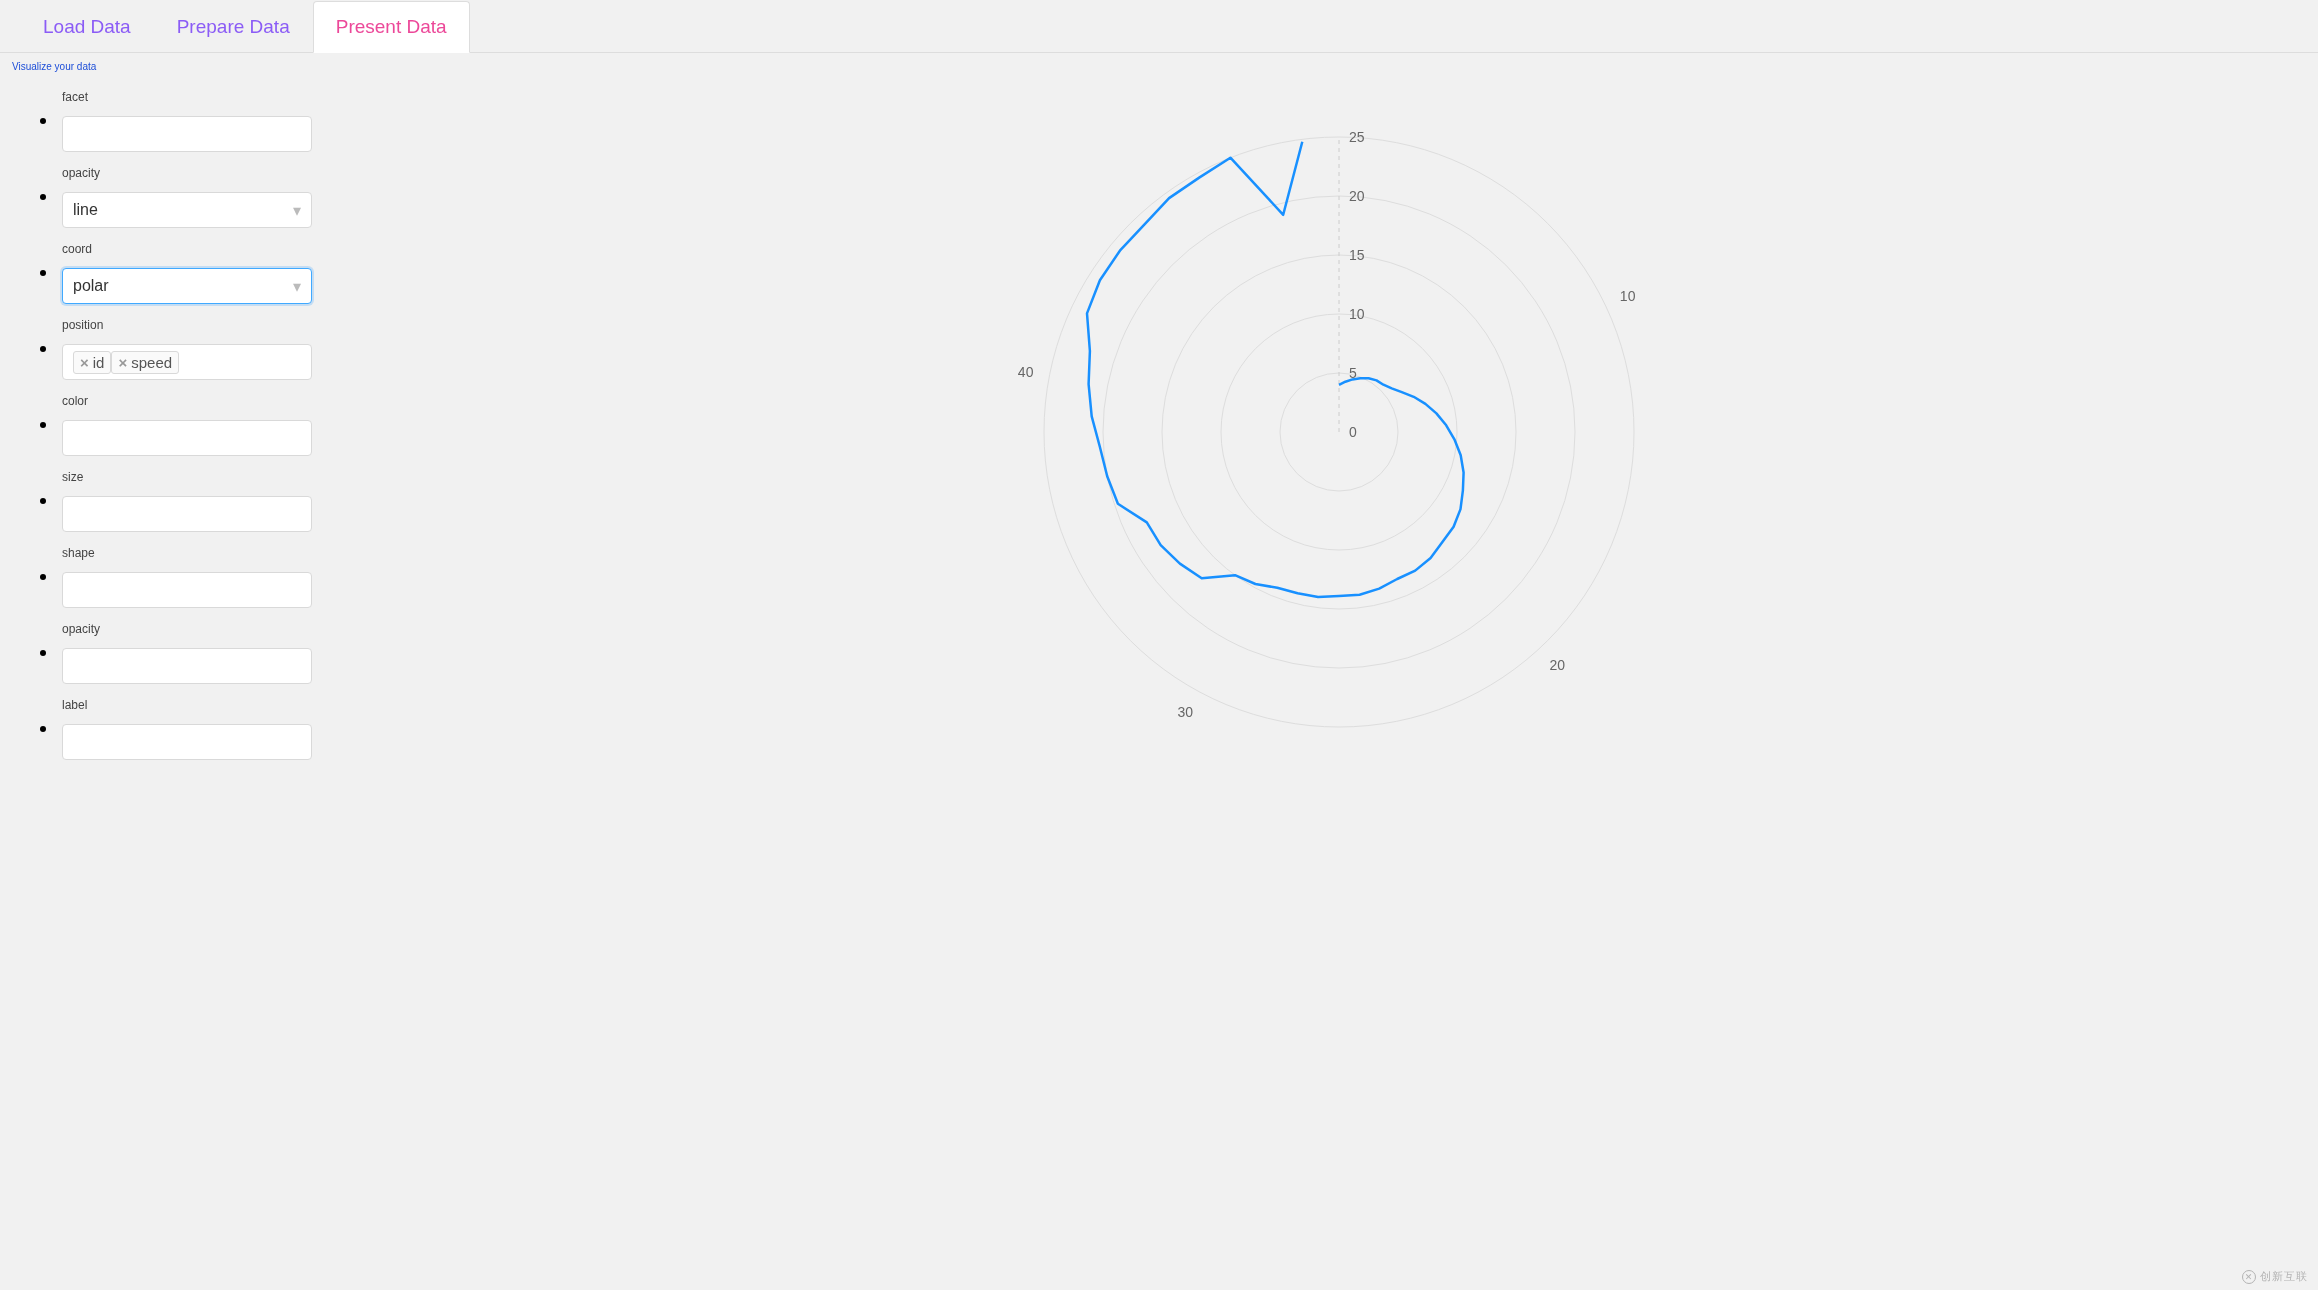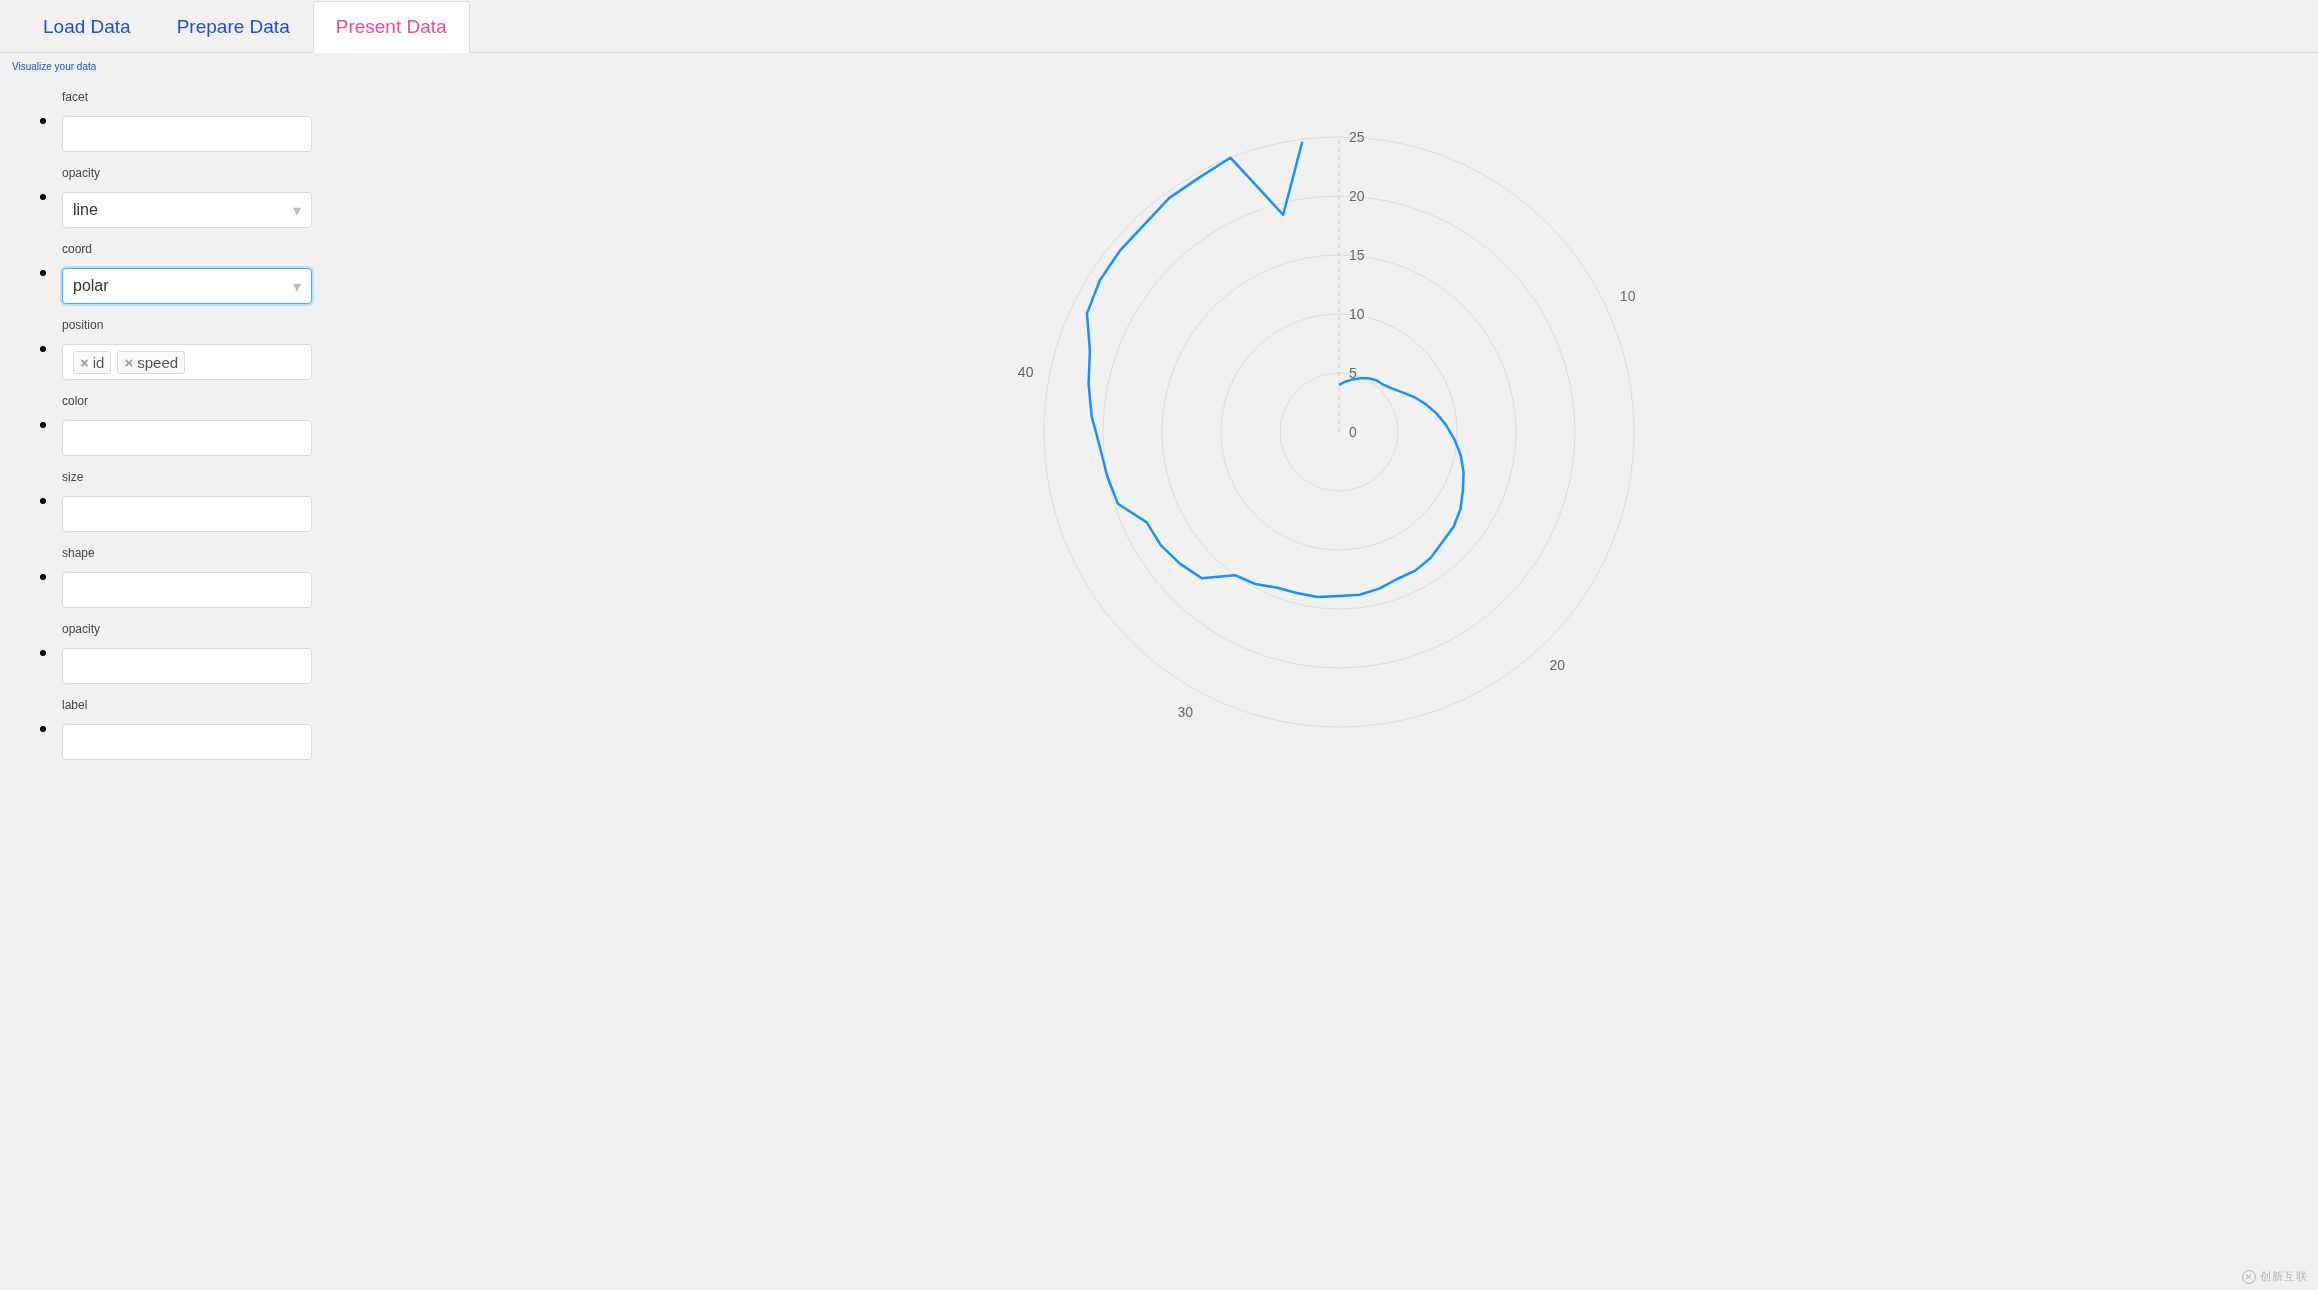--- a/index.html
+++ b/index.html
@@ -12,21 +12,21 @@
   }
   .tabs {
     display: flex;
     border-bottom: 1px solid #ddd;
     padding-left: 20px;
     background: #f1f1f1;
   }
   .tab {
     padding: 14px 22px;
     font-size: 19px;
-    color: #1d4ed8;
+    color: #8b5cf6;
     cursor: pointer;
     background: transparent;
     border: 1px solid transparent;
     border-bottom: none;
     position: relative;
     top: 1px;
   }
   .tab.active {
     color: #ec4899;
     background: #fff;
@@ -67,21 +67,21 @@
   .input, .select, .tagbox {
     width: 250px;
     min-height: 36px;
     background: #fff;
     border: 1px solid #d9d9d9;
     border-radius: 4px;
     padding: 4px 10px;
     font-size: 16px;
     display: flex;
     align-items: center;
-    gap: 6px;
+    gap: 0;
     margin-top: 12px;
   }
   .select { justify-content: space-between; cursor:pointer; }
   .select.focused { border-color:#40a9ff; box-shadow:0 0 0 2px rgba(24,144,255,.2); }
   .chev { color:#bbb; }
   .tag {
     background:#fafafa;
     border:1px solid #d9d9d9;
     border-radius:3px;
     padding:2px 6px;

